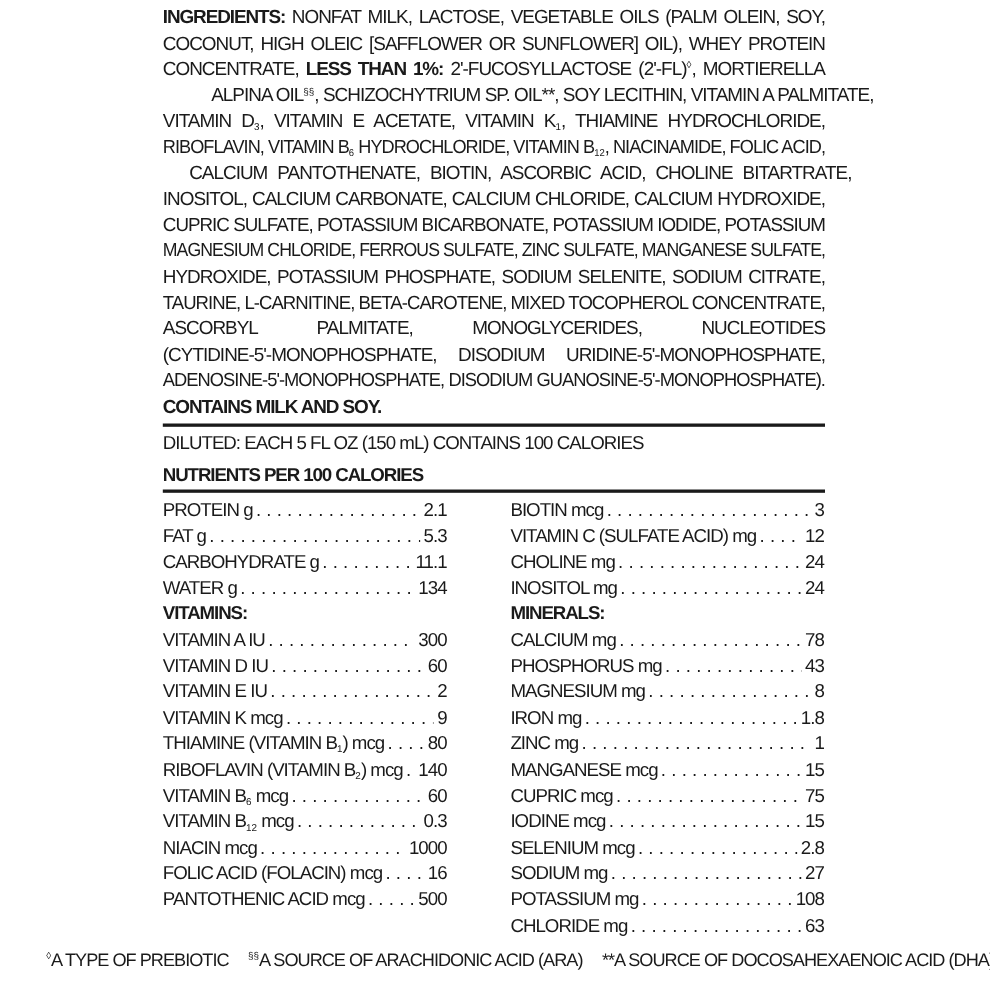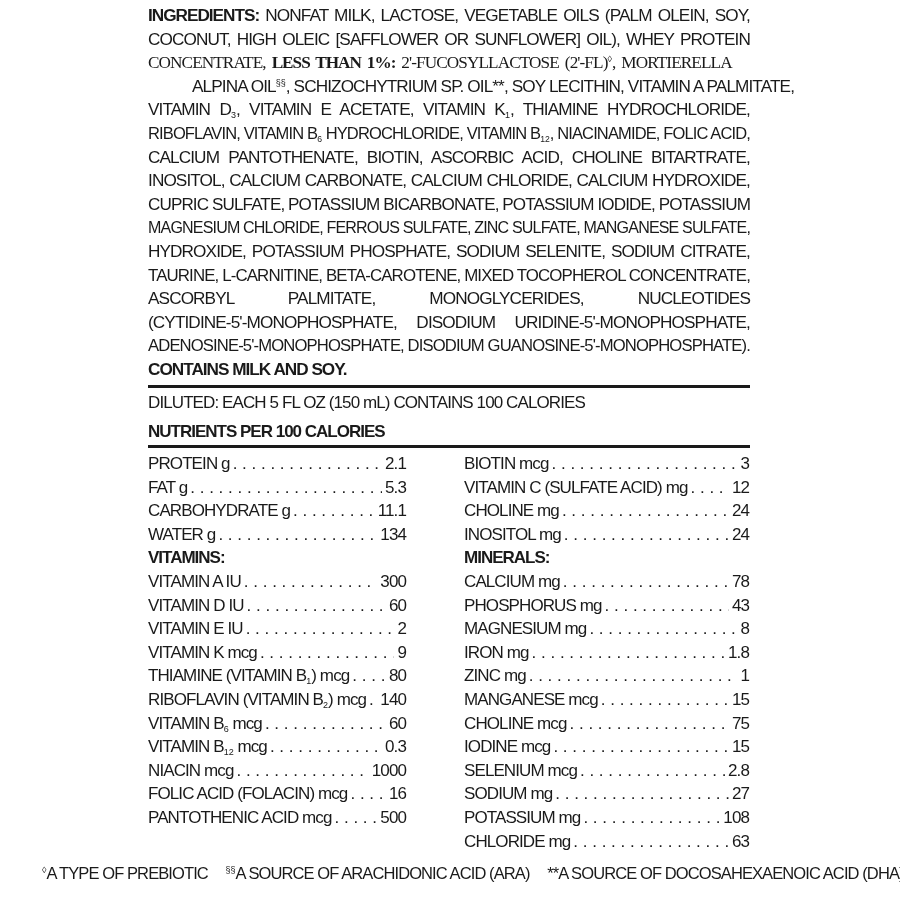--- a/index.html
+++ b/index.html
@@ -31,25 +31,25 @@
   #footnotes { position: absolute; left: 42px; top: 862px; font-size: 16.5px; letter-spacing: -0.9px; white-space: nowrap; line-height: 22px; }
   #footnotes sup { font-size: 9px; vertical-align: 6px; line-height: 0; letter-spacing: 0; }
   #footnotes .fn { margin-right: 14px; }
 </style>
 </head>
 <body>
 
 <div id="ingredients">
   <span class="ing-line" style="display: block; text-align: left; text-align-last: left;"><span style="word-spacing: 2.23047px;"><b>INGREDIENTS:</b><span> NONFAT MILK, LACTOSE, VEGETABLE OILS (PALM OLEIN, SOY,</span></span></span>
   <span class="ing-line" style="display: block; text-align: left; text-align-last: left;"><span style="word-spacing: 2.2793px;">COCONUT, HIGH OLEIC [SAFFLOWER OR SUNFLOWER] OIL), WHEY PROTEIN</span></span>
-  <span class="ing-line" style="display: block; text-align: left; text-align-last: left; font-family: Liberation Serif, serif;"><span style="word-spacing: 2.60938px;"><span>CONCENTRATE, </span><b>LESS THAN 1%:</b><span> 2'-FUCOSYLLACTOSE (2'-FL)</span><sup>◊</sup><span>, MORTIERELLA</span></span></span>
+  <span class="ing-line" style="display: block; text-align: left; text-align-last: left;"><span style="word-spacing: 2.60938px;"><span>CONCENTRATE, </span><b>LESS THAN 1%:</b><span> 2'-FUCOSYLLACTOSE (2'-FL)</span><sup>◊</sup><span>, MORTIERELLA</span></span></span>
   <span class="ing-line" style="display: block; text-align: left; text-align-last: left; margin-left: 44px;"><span style="word-spacing: 0.0711806px;"><span>ALPINA OIL</span><sup>§§</sup><span>, SCHIZOCHYTRIUM SP. OIL**, SOY LECITHIN, VITAMIN A PALMITATE,</span></span></span>
   <span class="ing-line" style="display: block; text-align: left; text-align-last: left;"><span style="word-spacing: 5.39453px;"><span>VITAMIN D</span><sub>3</sub><span>, VITAMIN E ACETATE, VITAMIN K</span><sub>1</sub><span>, THIAMINE HYDROCHLORIDE,</span></span></span>
   <span class="ing-line" style="display: block; text-align: left; text-align-last: left;"><span style="display: inline-block; transform-origin: left center; transform: scaleX(0.959601);"><span>RIBOFLAVIN, VITAMIN B</span><sub>6</sub><span> HYDROCHLORIDE, VITAMIN B</span><sub>12</sub><span>, NIACINAMIDE, FOLIC ACID,</span></span></span>
-  <span class="ing-line" style="display: block; text-align: left; text-align-last: left;"><span style="word-spacing: 5.20052px;">CALCIUM PANTOTHENATE, BIOTIN, ASCORBIC ACID, CHOLINE BITARTRATE,</span></span>
+  <span class="ing-line" style="display: block; text-align: left; text-align-last: left;"><span style="word-spacing: 5.20052px; margin-left: 24px;">CALCIUM PANTOTHENATE, BIOTIN, ASCORBIC ACID, CHOLINE BITARTRATE,</span></span>
   <span class="ing-line" style="display: block; text-align: left; text-align-last: left;"><span style="word-spacing: 0.682292px; margin-top: 44px;">INOSITOL, CALCIUM CARBONATE, CALCIUM CHLORIDE, CALCIUM HYDROXIDE,</span></span>
   <span class="ing-line" style="display: block; text-align: left; text-align-last: left;"><span style="display: inline-block; transform-origin: left center; transform: scaleX(0.994066);">CUPRIC SULFATE, POTASSIUM BICARBONATE, POTASSIUM IODIDE, POTASSIUM</span></span>
   <span class="ing-line" style="display: block; text-align: left; text-align-last: left;"><span style="display: inline-block; transform-origin: left center; transform: scaleX(0.933899);">MAGNESIUM CHLORIDE, FERROUS SULFATE, ZINC SULFATE, MANGANESE SULFATE,</span></span>
   <span class="ing-line" style="display: block; text-align: left; text-align-last: left;"><span style="word-spacing: 2.02083px;">HYDROXIDE, POTASSIUM PHOSPHATE, SODIUM SELENITE, SODIUM CITRATE,</span></span>
   <span class="ing-line" style="display: block; text-align: left; text-align-last: left;"><span style="display: inline-block; transform-origin: left center; transform: scaleX(0.981205);">TAURINE, L-CARNITINE, BETA-CAROTENE, MIXED TOCOPHEROL CONCENTRATE,</span></span>
   <span class="ing-line" style="display: block; text-align: left; text-align-last: left;"><span style="word-spacing: 50.1823px;">ASCORBYL PALMITATE, MONOGLYCERIDES, NUCLEOTIDES</span></span>
   <span class="ing-line" style="display: block; text-align: left; text-align-last: left;"><span style="word-spacing: 15.5859px;">(CYTIDINE-5'-MONOPHOSPHATE, DISODIUM URIDINE-5'-MONOPHOSPHATE,</span></span>
   <span class="ing-line" style="display: block; text-align: left; text-align-last: left;"><span style="display: inline-block; transform-origin: left center; transform: scaleX(0.96843);">ADENOSINE-5'-MONOPHOSPHATE, DISODIUM GUANOSINE-5'-MONOPHOSPHATE).</span></span>
   <span class="ing-line last"><b>CONTAINS MILK AND SOY.</b></span>
 </div>
@@ -187,21 +187,21 @@
       <span class="lbl"><span>ZINC mg</span></span>
       <span class="dots"></span>
       <span class="val">1</span>
     </div>
     <div class="row">
       <span class="lbl"><span>MANGANESE mcg</span></span>
       <span class="dots"></span>
       <span class="val">15</span>
     </div>
     <div class="row">
-      <span class="lbl"><span>CHOLINE mcg</span></span>
+      <span class="lbl"><span>CUPRIC mcg</span></span>
       <span class="dots"></span>
       <span class="val">75</span>
     </div>
     <div class="row">
       <span class="lbl"><span>IODINE mcg</span></span>
       <span class="dots"></span>
       <span class="val">15</span>
     </div>
     <div class="row">
       <span class="lbl"><span>SELENIUM mcg</span></span>

